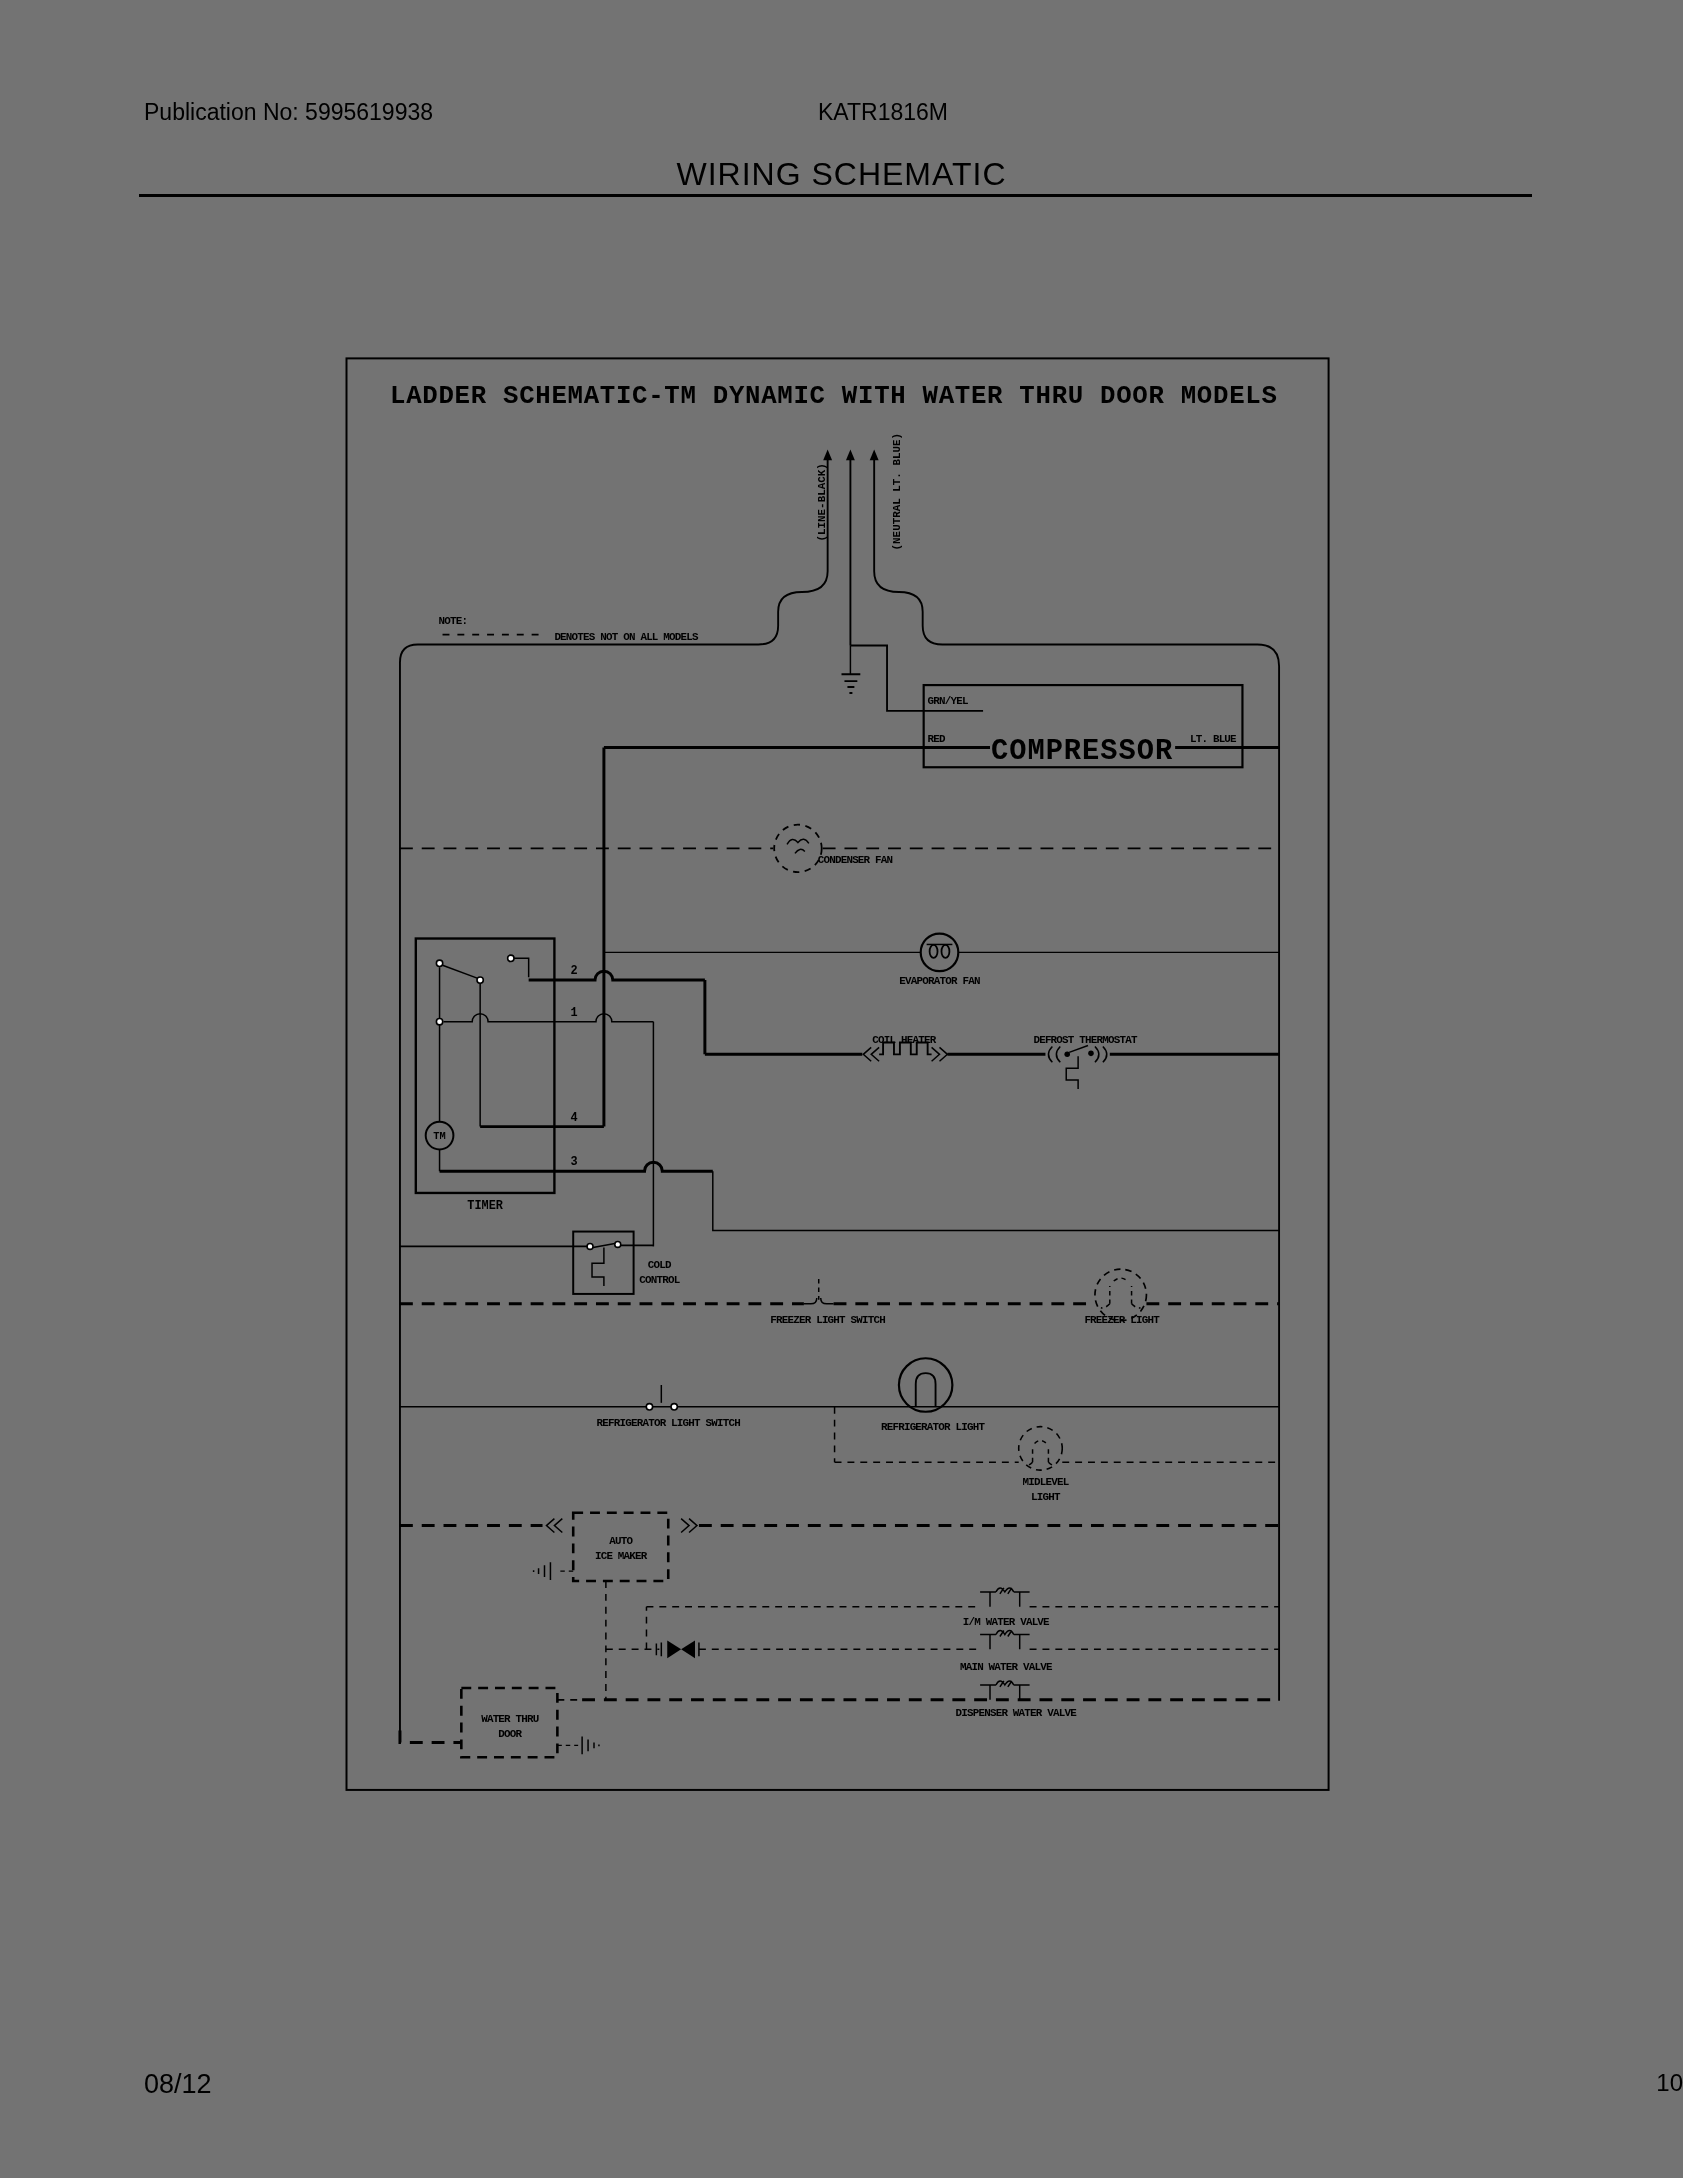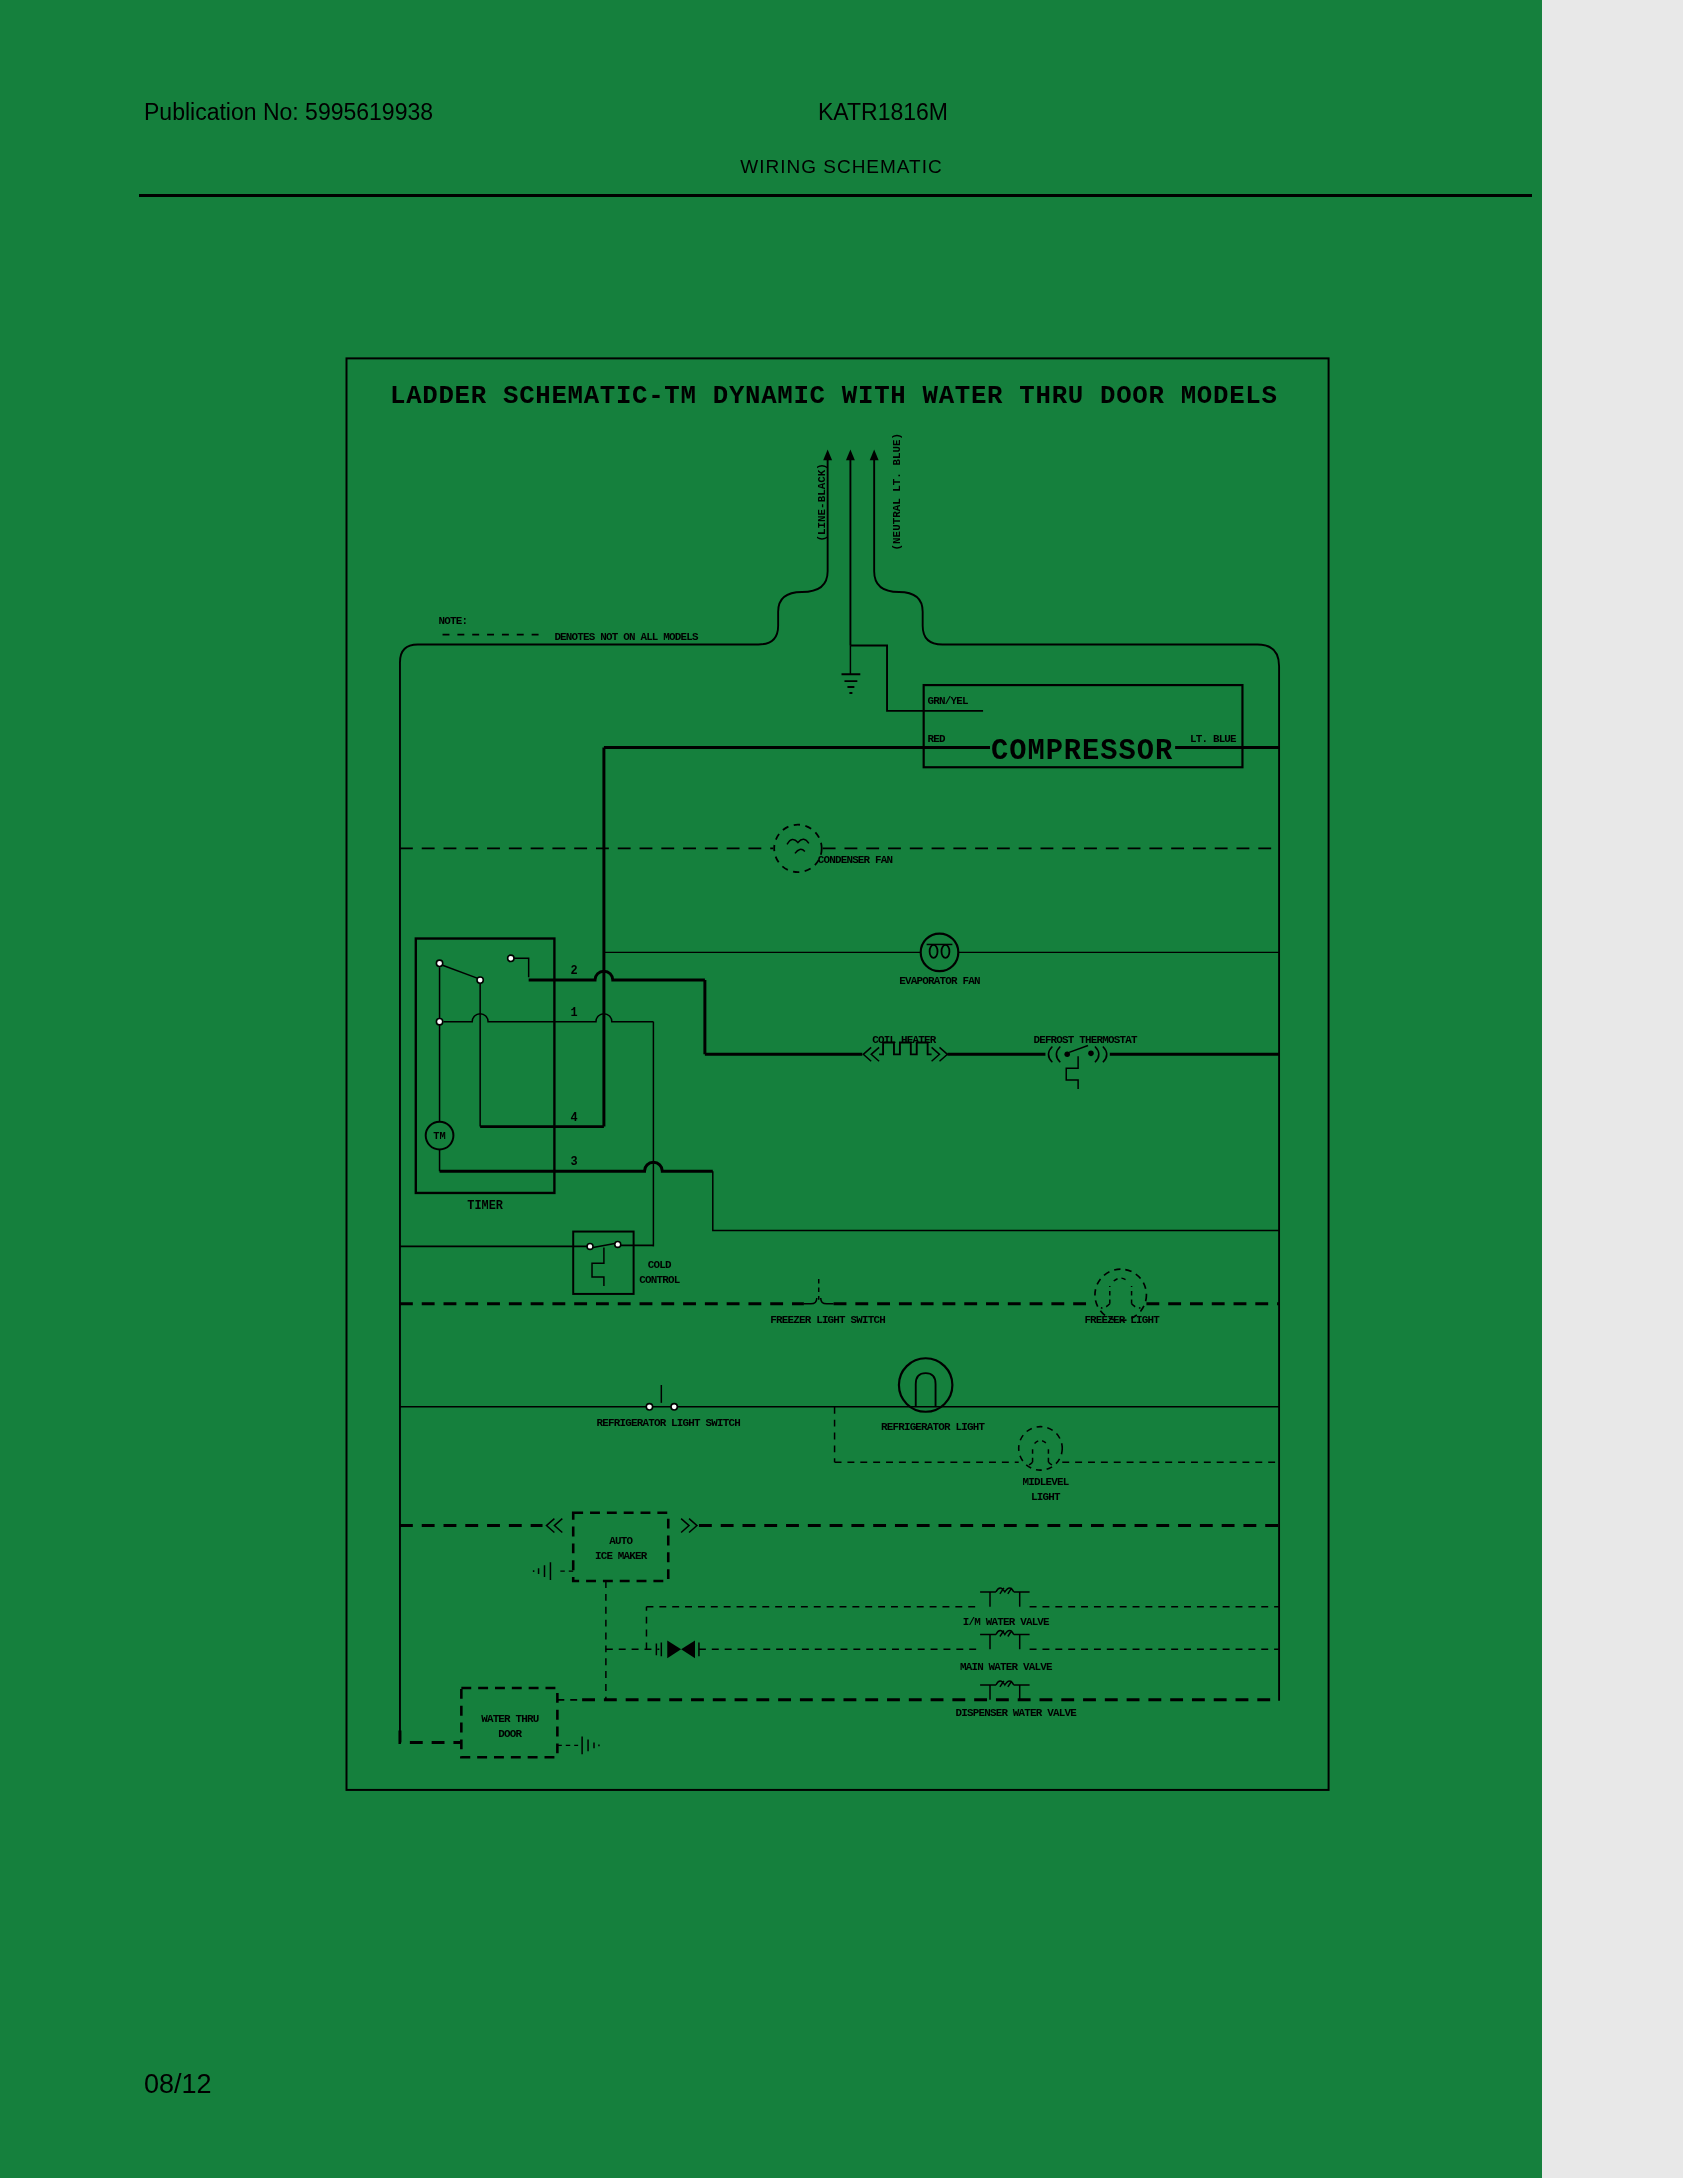--- a/index.html
+++ b/index.html
@@ -1,26 +1,26 @@
 <!DOCTYPE html>
 <html><head>
 <meta charset="utf-8">
 <style>
   html,body{margin:0;padding:0;background:#e8e8e8;}
   .page{
     position:relative;
-    width:1542px;height:2178px;
-    background:#15803d;
+    width:1683px;height:2178px;
+    background:#737373;
     font-family:"Liberation Sans", sans-serif;
     color:#000;
     overflow:hidden;
   }
   .hdr-pub{position:absolute;left:144px;top:99px;font-size:23px;}
   .hdr-model{position:absolute;left:818px;top:99px;font-size:23px;}
-  .hdr-title{position:absolute;left:0;top:156px;width:1683px;text-align:center;font-size:19px;letter-spacing:1px;}
+  .hdr-title{position:absolute;left:0;top:156px;width:1683px;text-align:center;font-size:32px;letter-spacing:1px;}
   .hdr-rule{position:absolute;left:139px;top:194px;width:1393px;height:3px;background:#000;}
   .ftr-rev{position:absolute;left:144px;top:2069px;font-size:27px;}
   .ftr-page{position:absolute;left:0;top:2069px;width:1683px;text-align:right;font-size:24px;}
   svg{position:absolute;left:0;top:0;}
   svg text{
     font-family:"Liberation Mono","DejaVu Sans Mono",monospace;
     font-weight:bold;
     fill:#000;
   }
   .lbl{font-size:11px;letter-spacing:-0.8px;}

